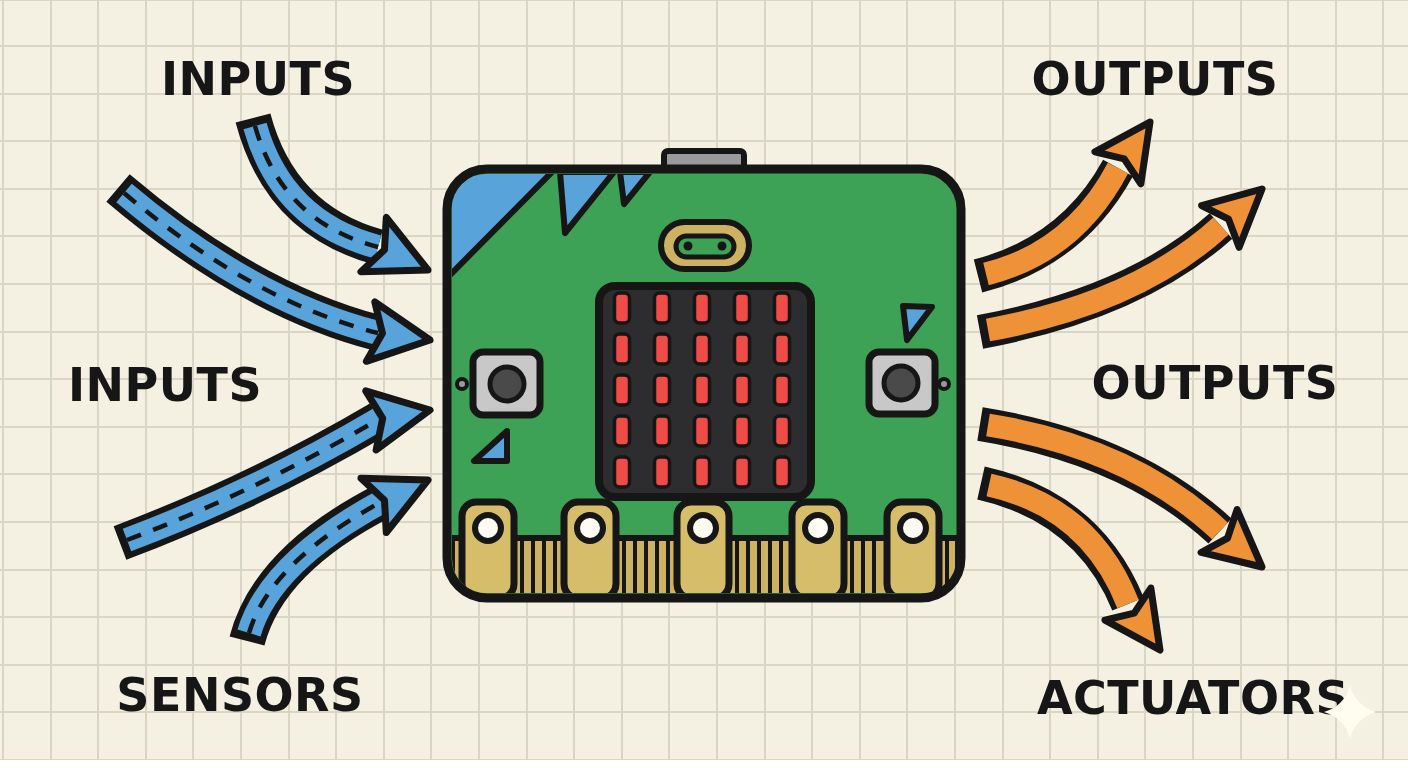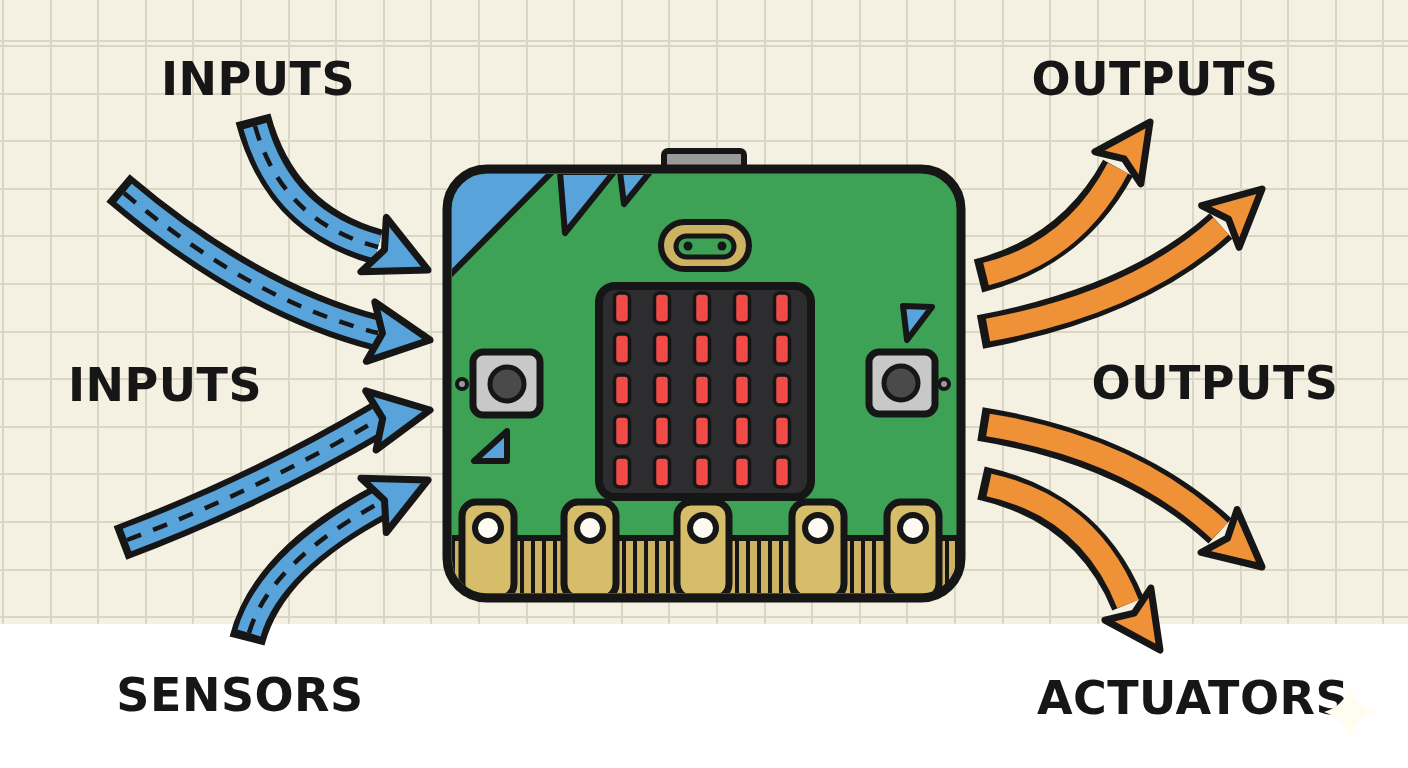--- a/index.html
+++ b/index.html
@@ -1,17 +1,17 @@
 <!DOCTYPE html>
 <html style="--background: #f4f1e2; --grid: #d9d6c6; --outline: #161616; --blue: #57a3da; --orange: #ef9137; --green: #3da255; --gold: #cdb261; --gold_light: #d6bd6a; --gray: #9a9a9a; --button_gray: #c8c8c8; --button_core: #4a4a4a; --led_bg: #2d2d2f; --led_red: #f14b47; --hole_white: #fdfbf2; --sparkle: #fffdf0;"><head>
 <meta charset="utf-8">
 <style>
   html,body{margin:0;padding:0;width:1408px;height:768px;overflow:hidden;}
   .scene{
-    position:relative;width:1408px;height:624px;
+    position:relative;width:1408px;height:760px;
     background-color:var(--background,#f4f1e2);
     background-image:
       repeating-linear-gradient(to right, var(--grid,#d9d6c6) 0px, var(--grid,#d9d6c6) 2px, transparent 2px, transparent 47.6px),
       repeating-linear-gradient(to bottom, var(--grid,#d9d6c6) 0px, var(--grid,#d9d6c6) 2px, transparent 2px, transparent 47.6px);
     background-position:2px 45px;
   }
   svg.diagram{position:absolute;left:0;top:0;width:1408px;height:768px;}
   text.label{
     font-family:"DejaVu Sans","Liberation Sans",sans-serif;
     font-weight:700;font-size:46px;fill:var(--outline,#161616);

